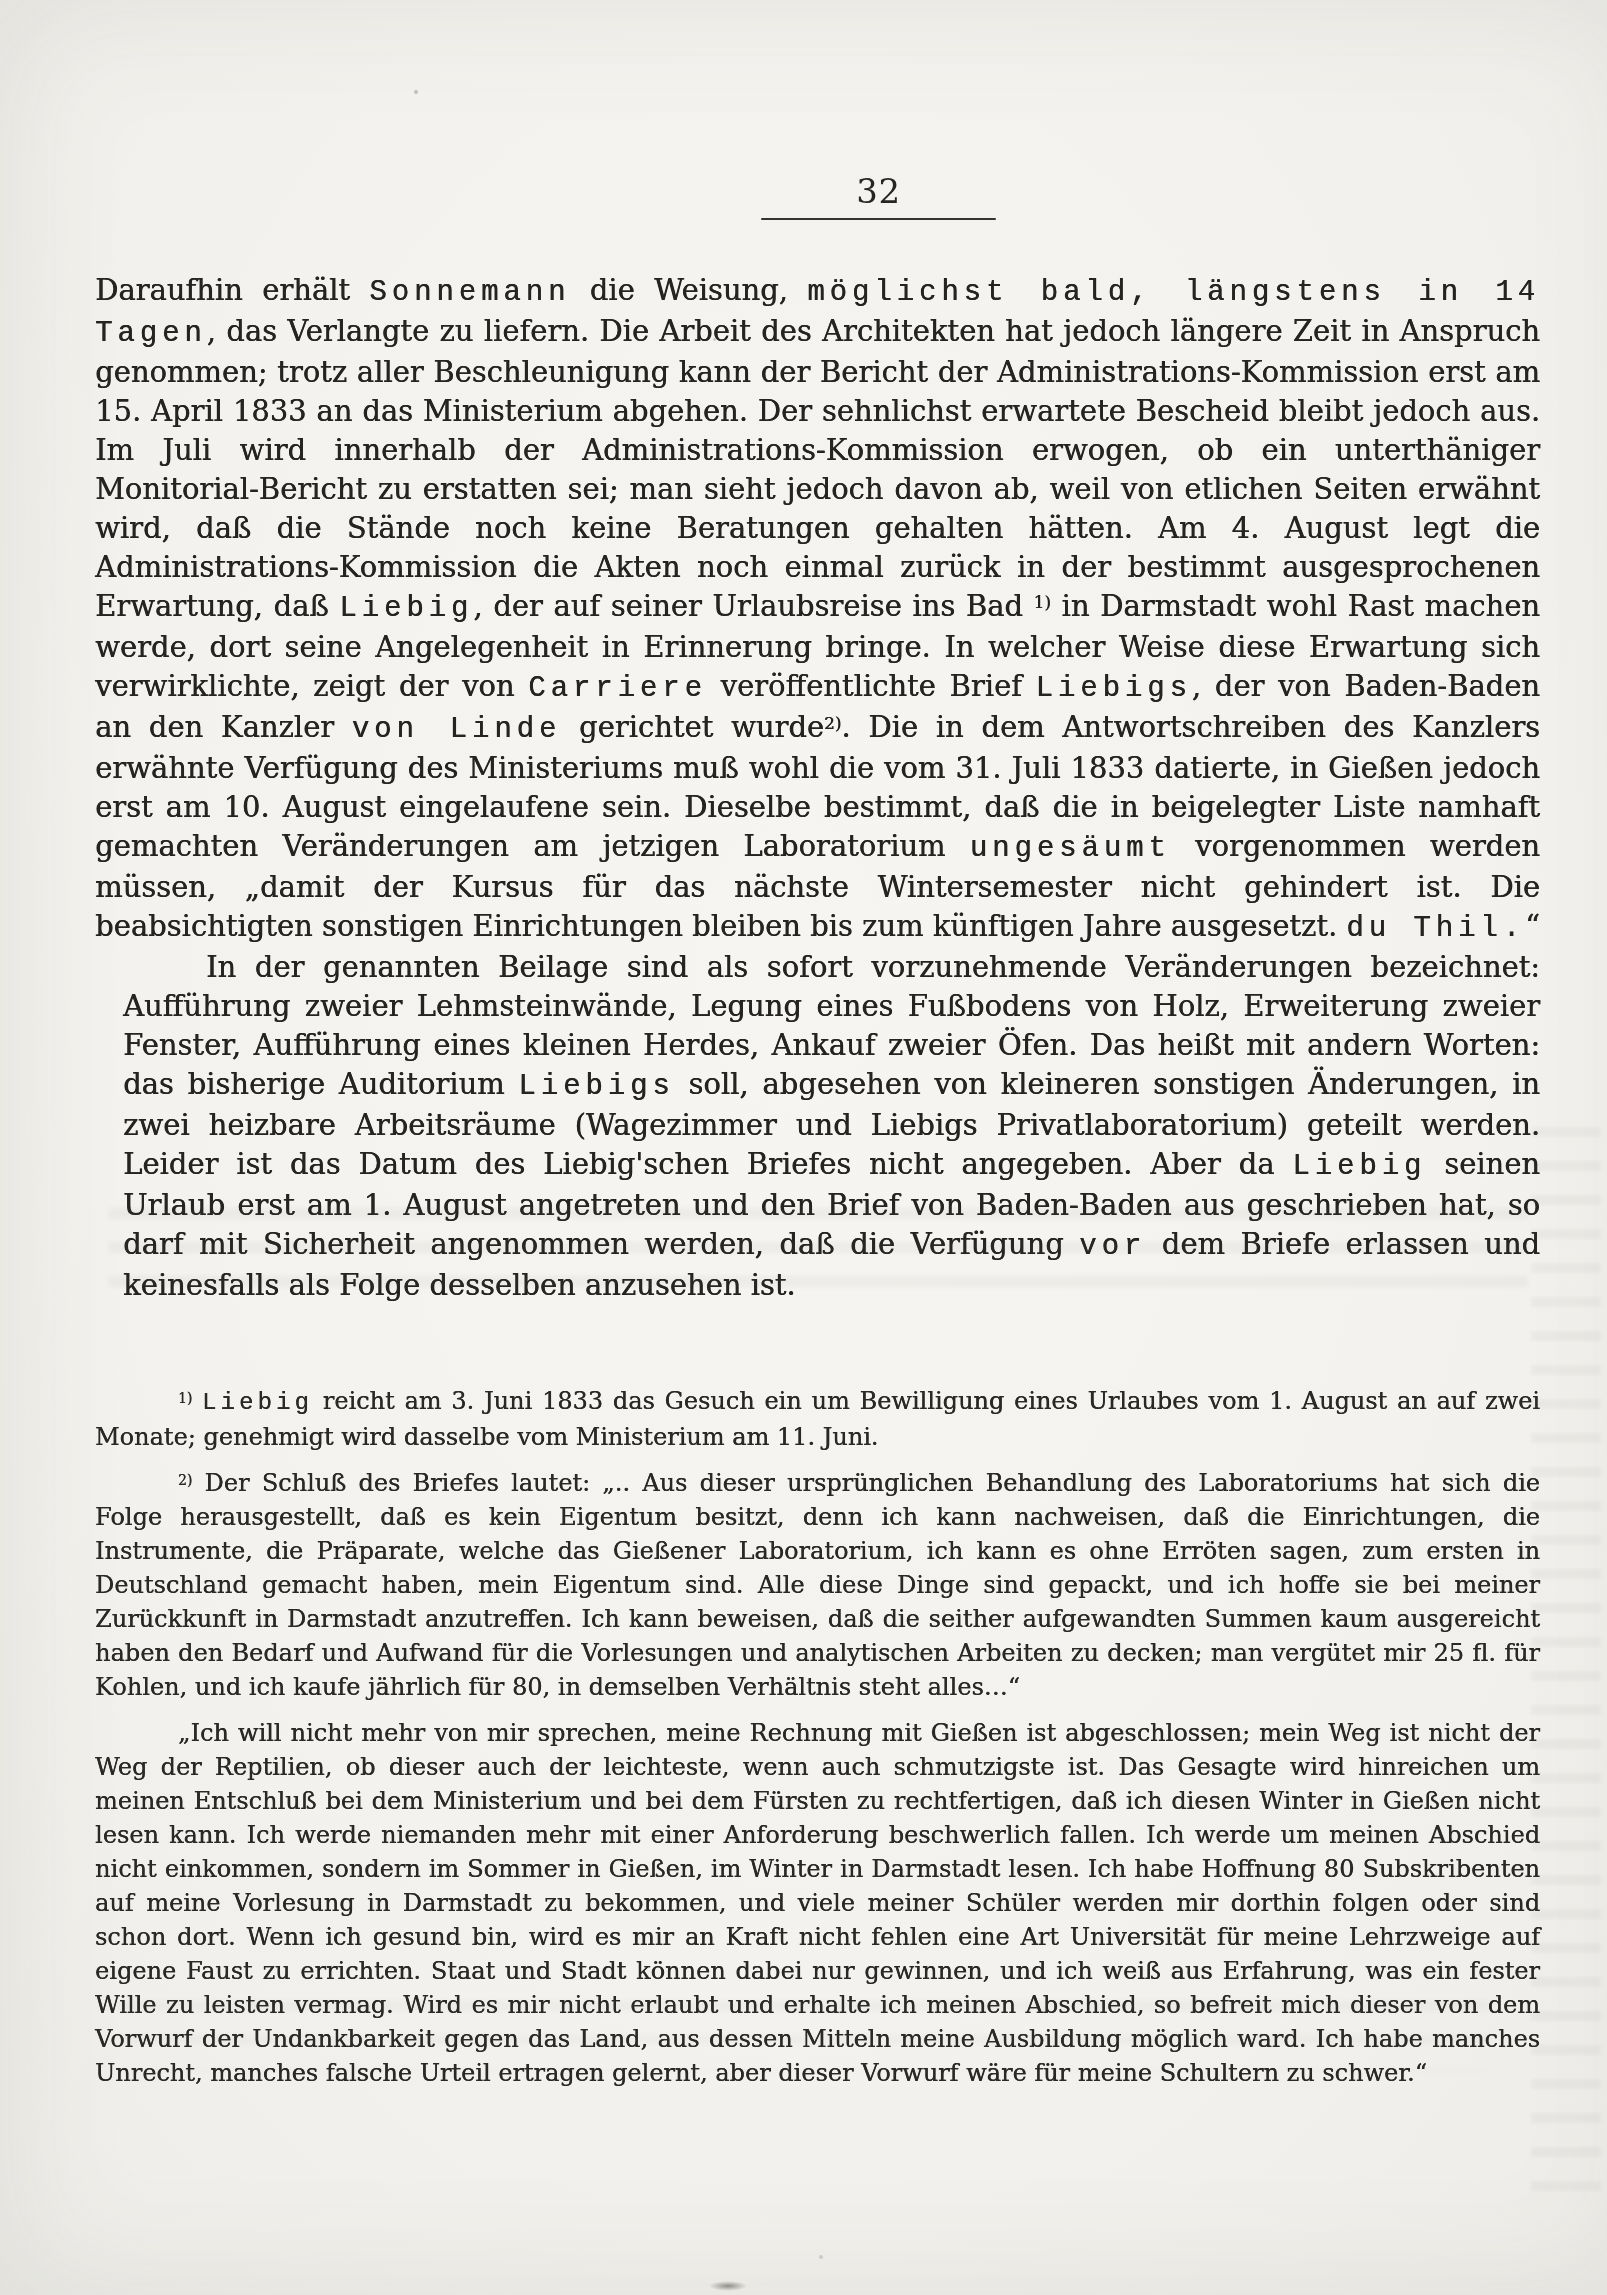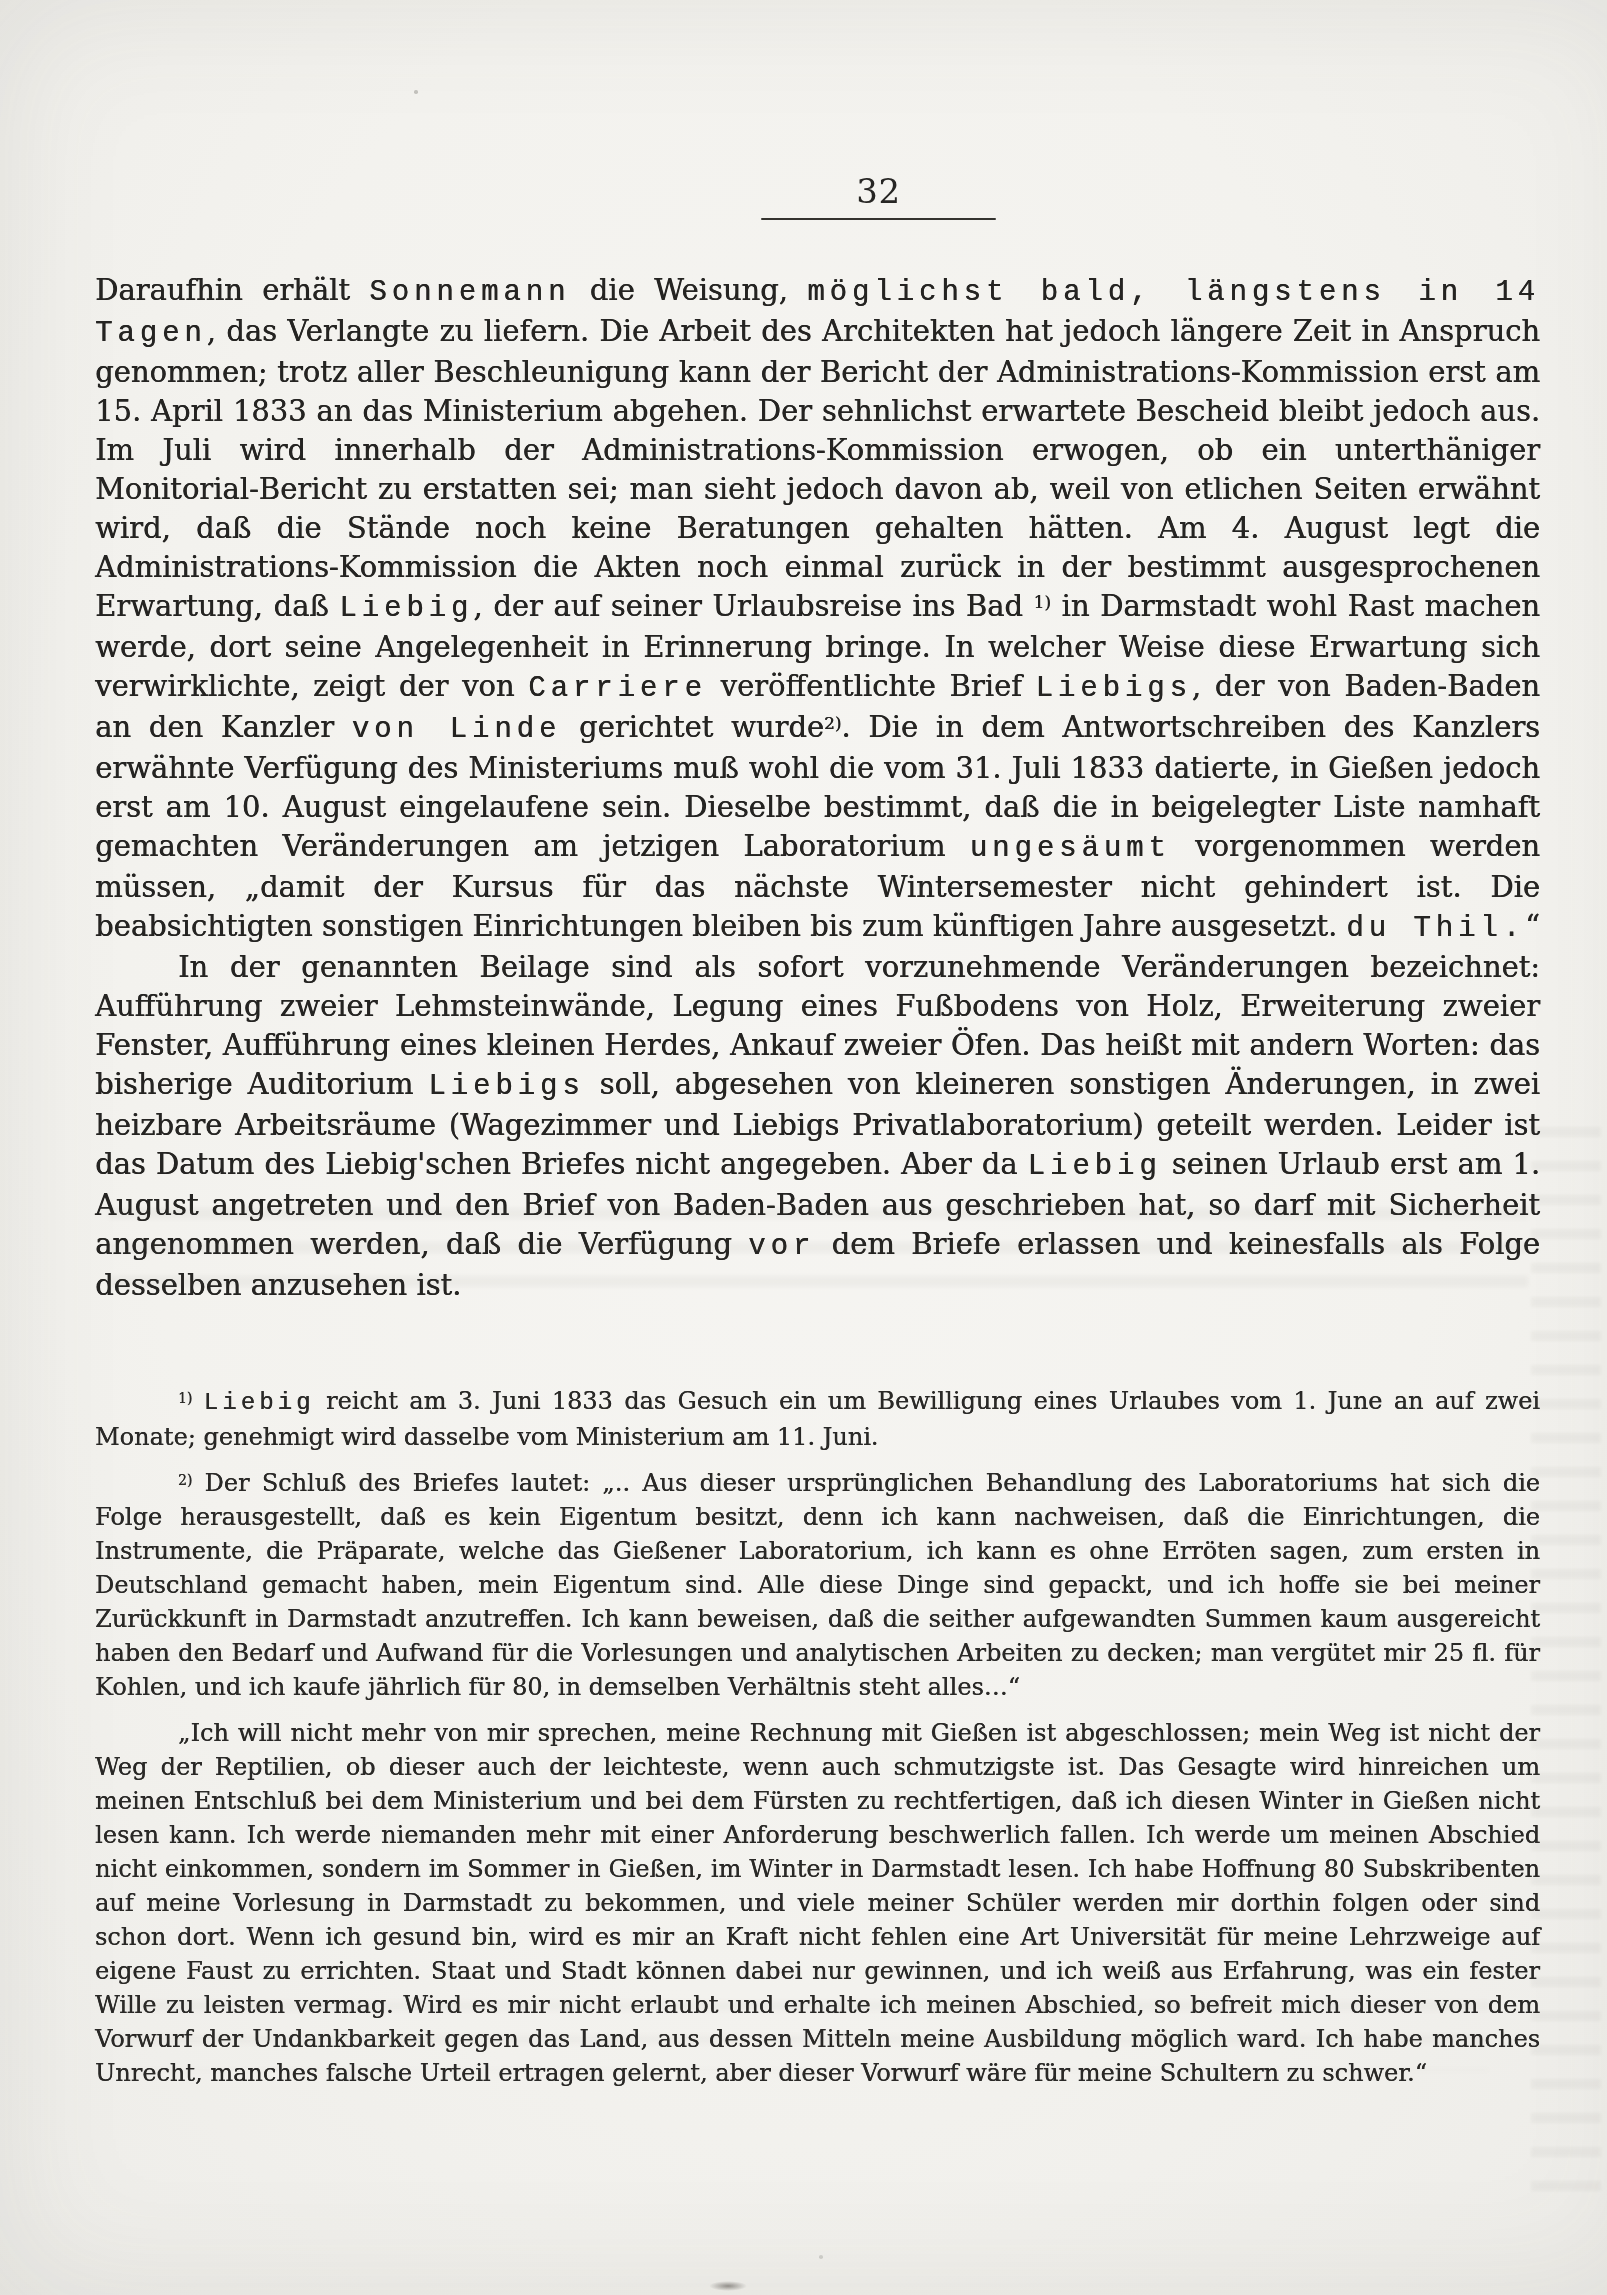--- a/index.html
+++ b/index.html
@@ -25,21 +25,21 @@
   .header-rule{
     width:235px;height:2.9px;background:#34332f;border-radius:1.5px;
     margin:9.5px auto 0;transform:translateX(61px);
   }
   .main-text{
     margin-top:51px;
     font-size:29px;line-height:39px;color:#252422;
     text-align:justify;text-shadow:0.4px 0 0 currentColor;
   }
   .para{margin:0;}
-  .indented{text-indent:83px;}
+  .indented{text-indent:83px;margin-left:28px;}
   .sperr{letter-spacing:.17em;font-family:Liberation Mono, monospace;}
   sup{font-size:.58em;line-height:0;vertical-align:.45em;letter-spacing:0;}
   .footnotes{
     margin-top:79px;
     font-size:24px;line-height:34px;color:#2a2927;
     text-align:justify;text-shadow:0.3px 0 0 currentColor;
   }
   .fn{margin:0 0 11.7px;text-indent:83px;}
   
   .ghost{position:absolute;pointer-events:none;}
@@ -79,21 +79,21 @@
       <div class="page-number">32</div>
       <div class="header-rule"></div>
     </div>
 
     <div class="main-text">
       <p class="para"><span>Daraufhin erhält </span><span class="sperr">Sonnemann</span><span> die Weisung, </span><span class="sperr">möglichst bald, längstens in 14 Tagen</span><span>, das Verlangte zu liefern. Die Arbeit des Architekten hat jedoch längere Zeit in Anspruch genommen; trotz aller Beschleunigung kann der Bericht der Administrations-Kommission erst am 15. April 1833 an das Ministerium abgehen. Der sehnlichst erwartete Bescheid bleibt jedoch aus. Im Juli wird innerhalb der Administrations-Kommission erwogen, ob ein unterthäniger Monitorial-Bericht zu erstatten sei; man sieht jedoch davon ab, weil von etlichen Seiten erwähnt wird, daß die Stände noch keine Beratungen gehalten hätten. Am 4. August legt die Administrations-Kommission die Akten noch einmal zurück in der bestimmt ausgesprochenen Erwartung, daß </span><span class="sperr">Liebig</span><span>, der auf seiner Urlaubsreise ins Bad </span><sup>1)</sup><span> in Darmstadt wohl Rast machen werde, dort seine Angelegenheit in Erinnerung bringe. In welcher Weise diese Erwartung sich verwirklichte, zeigt der von </span><span class="sperr">Carriere</span><span> veröffentlichte Brief </span><span class="sperr">Liebigs</span><span>, der von Baden-Baden an den Kanzler </span><span class="sperr">von Linde</span><span> gerichtet wurde</span><sup>2)</sup><span>. Die in dem Antwortschreiben des Kanzlers erwähnte Verfügung des Ministeriums muß wohl die vom 31. Juli 1833 datierte, in Gießen jedoch erst am 10. August eingelaufene sein. Dieselbe bestimmt, daß die in beigelegter Liste namhaft gemachten Veränderungen am jetzigen Laboratorium </span><span class="sperr">ungesäumt</span><span> vorgenommen werden müssen, „damit der Kursus für das nächste Wintersemester nicht gehindert ist. Die beabsichtigten sonstigen Einrichtungen bleiben bis zum künftigen Jahre ausgesetzt. </span><span class="sperr">du Thil.</span><span>“</span></p>
       <p class="para indented"><span>In der genannten Beilage sind als sofort vorzunehmende Veränderungen bezeichnet: Aufführung zweier Lehmsteinwände, Legung eines Fußbodens von Holz, Erweiterung zweier Fenster, Aufführung eines kleinen Herdes, Ankauf zweier Öfen. Das heißt mit andern Worten: das bisherige Auditorium </span><span class="sperr">Liebigs</span><span> soll, abgesehen von kleineren sonstigen Änderungen, in zwei heizbare Arbeitsräume (Wagezimmer und Liebigs Privatlaboratorium) geteilt werden. Leider ist das Datum des Liebig'schen Briefes nicht angegeben. Aber da </span><span class="sperr">Liebig</span><span> seinen Urlaub erst am 1. August angetreten und den Brief von Baden-Baden aus geschrieben hat, so darf mit Sicherheit angenommen werden, daß die Verfügung </span><span class="sperr">vor</span><span> dem Briefe erlassen und keinesfalls als Folge desselben anzusehen ist.</span></p>
     </div>
 
     <div class="footnotes">
-      <p class="fn"><sup>1)</sup><span> </span><span class="sperr">Liebig</span><span> reicht am 3. Juni 1833 das Gesuch ein um Bewilligung eines Urlaubes vom 1. June an auf zwei Monate; genehmigt wird dasselbe vom Ministerium am 11. Juni.</span></p>
+      <p class="fn"><sup>1)</sup><span> </span><span class="sperr">Liebig</span><span> reicht am 3. Juni 1833 das Gesuch ein um Bewilligung eines Urlaubes vom 1. August an auf zwei Monate; genehmigt wird dasselbe vom Ministerium am 11. Juni.</span></p>
       <p class="fn"><sup>2)</sup><span> Der Schluß des Briefes lautet: „.. Aus dieser ursprünglichen Behandlung des Laboratoriums hat sich die Folge herausgestellt, daß es kein Eigentum besitzt, denn ich kann nachweisen, daß die Einrichtungen, die Instrumente, die Präparate, welche das Gießener Laboratorium, ich kann es ohne Erröten sagen, zum ersten in Deutschland gemacht haben, mein Eigentum sind. Alle diese Dinge sind gepackt, und ich hoffe sie bei meiner Zurückkunft in Darmstadt anzutreffen. Ich kann beweisen, daß die seither aufgewandten Summen kaum ausgereicht haben den Bedarf und Aufwand für die Vorlesungen und analytischen Arbeiten zu decken; man vergütet mir 25 fl. für Kohlen, und ich kaufe jährlich für 80, in demselben Verhältnis steht alles…“</span></p>
       <p class="fn"><span>„Ich will nicht mehr von mir sprechen, meine Rechnung mit Gießen ist abgeschlossen; mein Weg ist nicht der Weg der Reptilien, ob dieser auch der leichteste, wenn auch schmutzigste ist. Das Gesagte wird hinreichen um meinen Entschluß bei dem Ministerium und bei dem Fürsten zu rechtfertigen, daß ich diesen Winter in Gießen nicht lesen kann. Ich werde niemanden mehr mit einer Anforderung beschwerlich fallen. Ich werde um meinen Abschied nicht einkommen, sondern im Sommer in Gießen, im Winter in Darmstadt lesen. Ich habe Hoffnung 80 Subskribenten auf meine Vorlesung in Darmstadt zu bekommen, und viele meiner Schüler werden mir dorthin folgen oder sind schon dort. Wenn ich gesund bin, wird es mir an Kraft nicht fehlen eine Art Universität für meine Lehrzweige auf eigene Faust zu errichten. Staat und Stadt können dabei nur gewinnen, und ich weiß aus Erfahrung, was ein fester Wille zu leisten vermag. Wird es mir nicht erlaubt und erhalte ich meinen Abschied, so befreit mich dieser von dem Vorwurf der Undankbarkeit gegen das Land, aus dessen Mitteln meine Ausbildung möglich ward. Ich habe manches Unrecht, manches falsche Urteil ertragen gelernt, aber dieser Vorwurf wäre für meine Schultern zu schwer.“</span></p>
     </div>
 
   </div>
 
   <div class="ghost ghost-a"></div>
   <div class="ghost ghost-b"></div>
   <div class="ghost ghost-c"></div>
 

